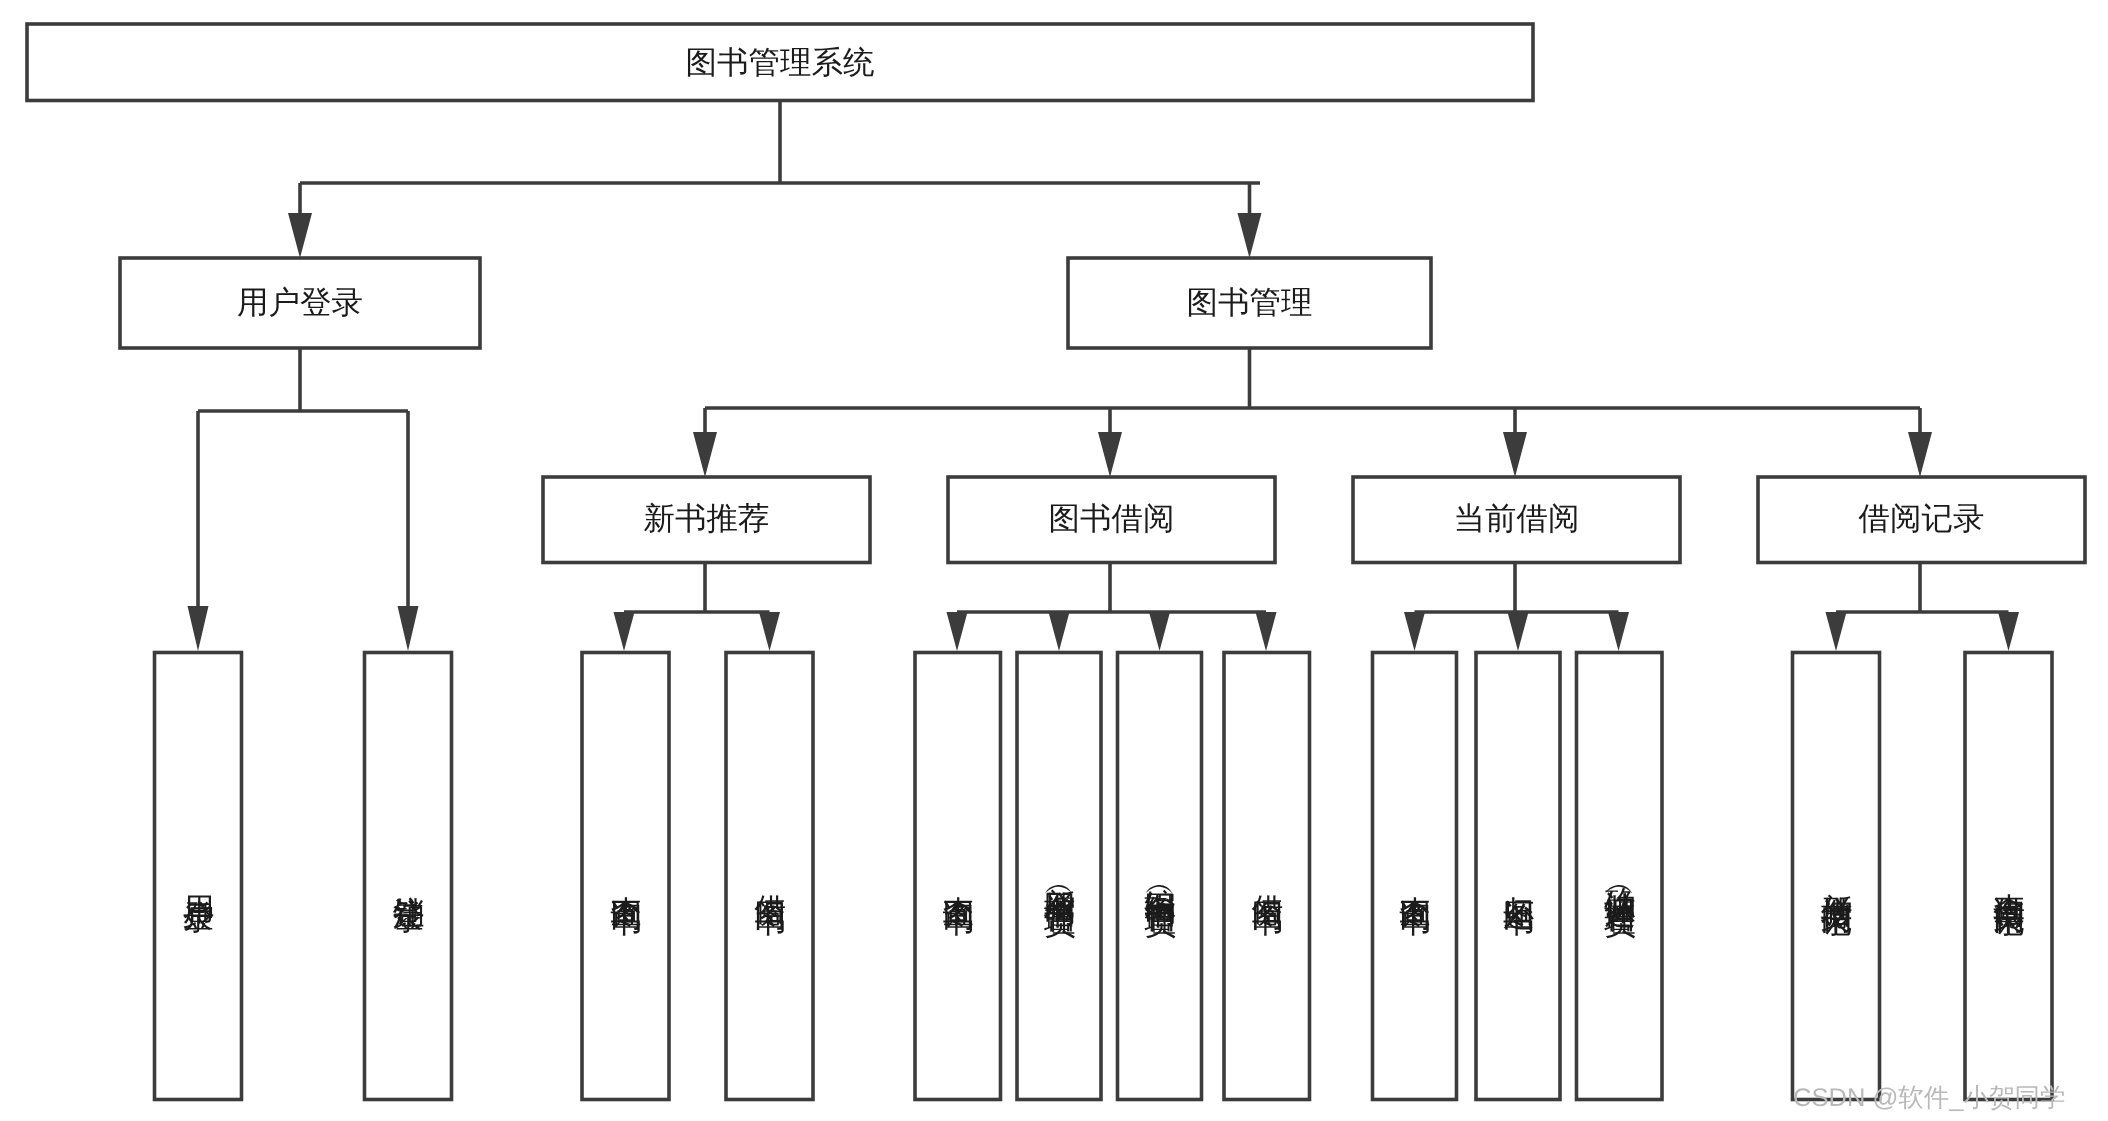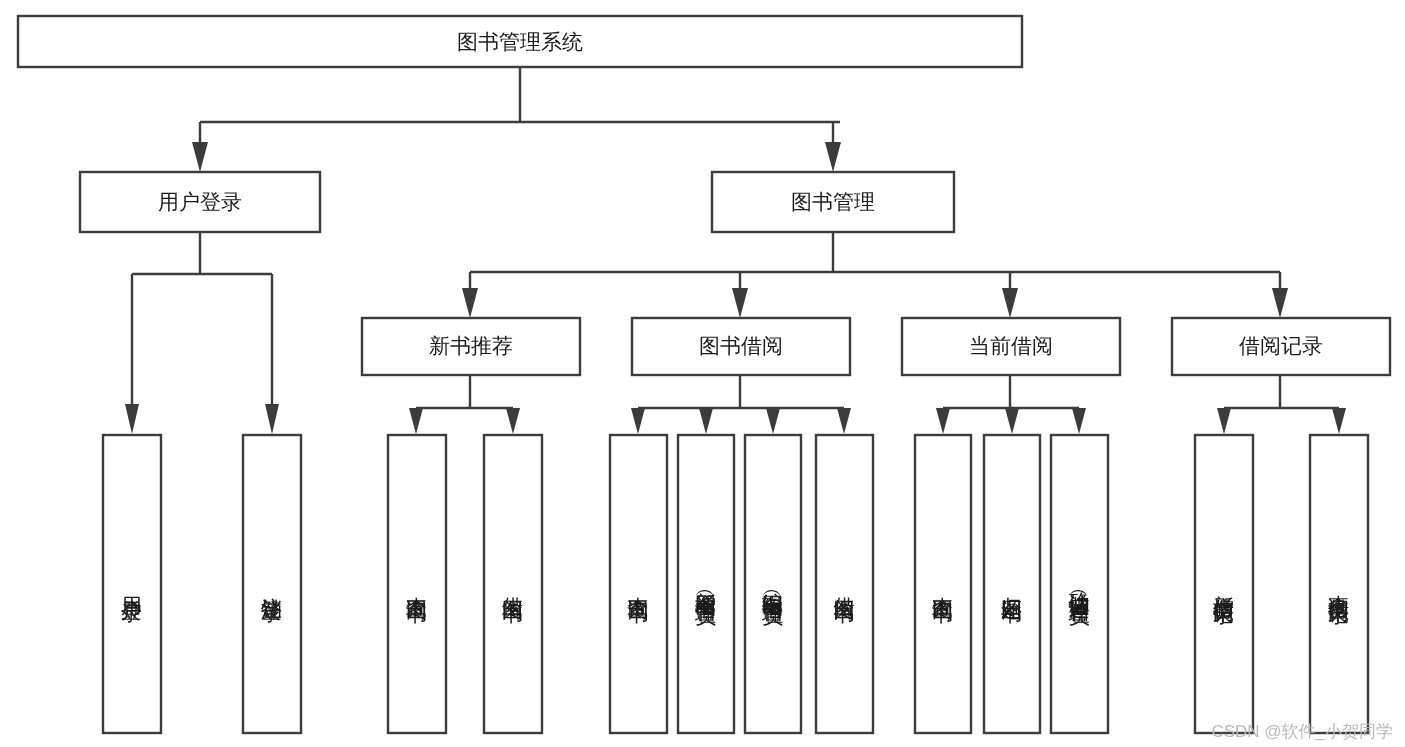--- a/index.html
+++ b/index.html
@@ -58,21 +58,21 @@
     color: #1b1b1b;
     letter-spacing: 2px;
     display: flex;
     align-items: center;
     justify-content: center;
     text-align: center;
     pointer-events: none;
   }
   .watermark {
     position: absolute;
-    right: 8px;
+    right: 24px;
     bottom: 4px;
     font-family: "Liberation Sans", "DejaVu Sans", sans-serif;
     font-size: 17px;
     color: #b9b9b9;
     white-space: nowrap;
     margin-left: 29px;
   }
 </style>
 </head>
 <body>

